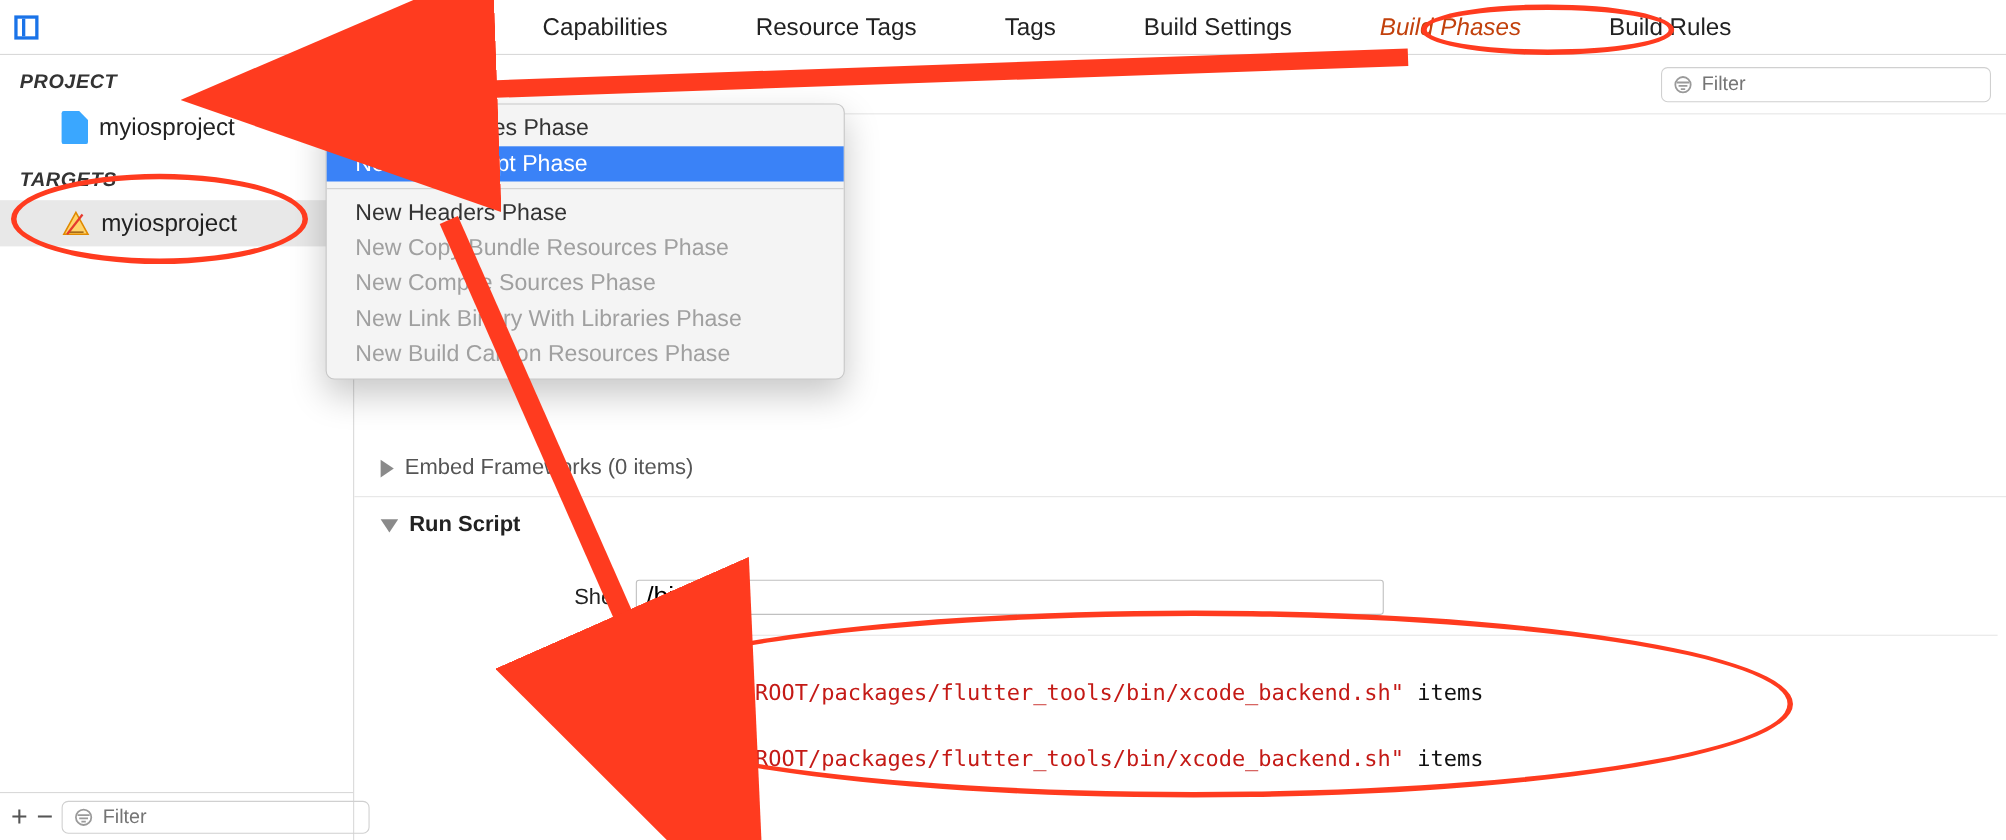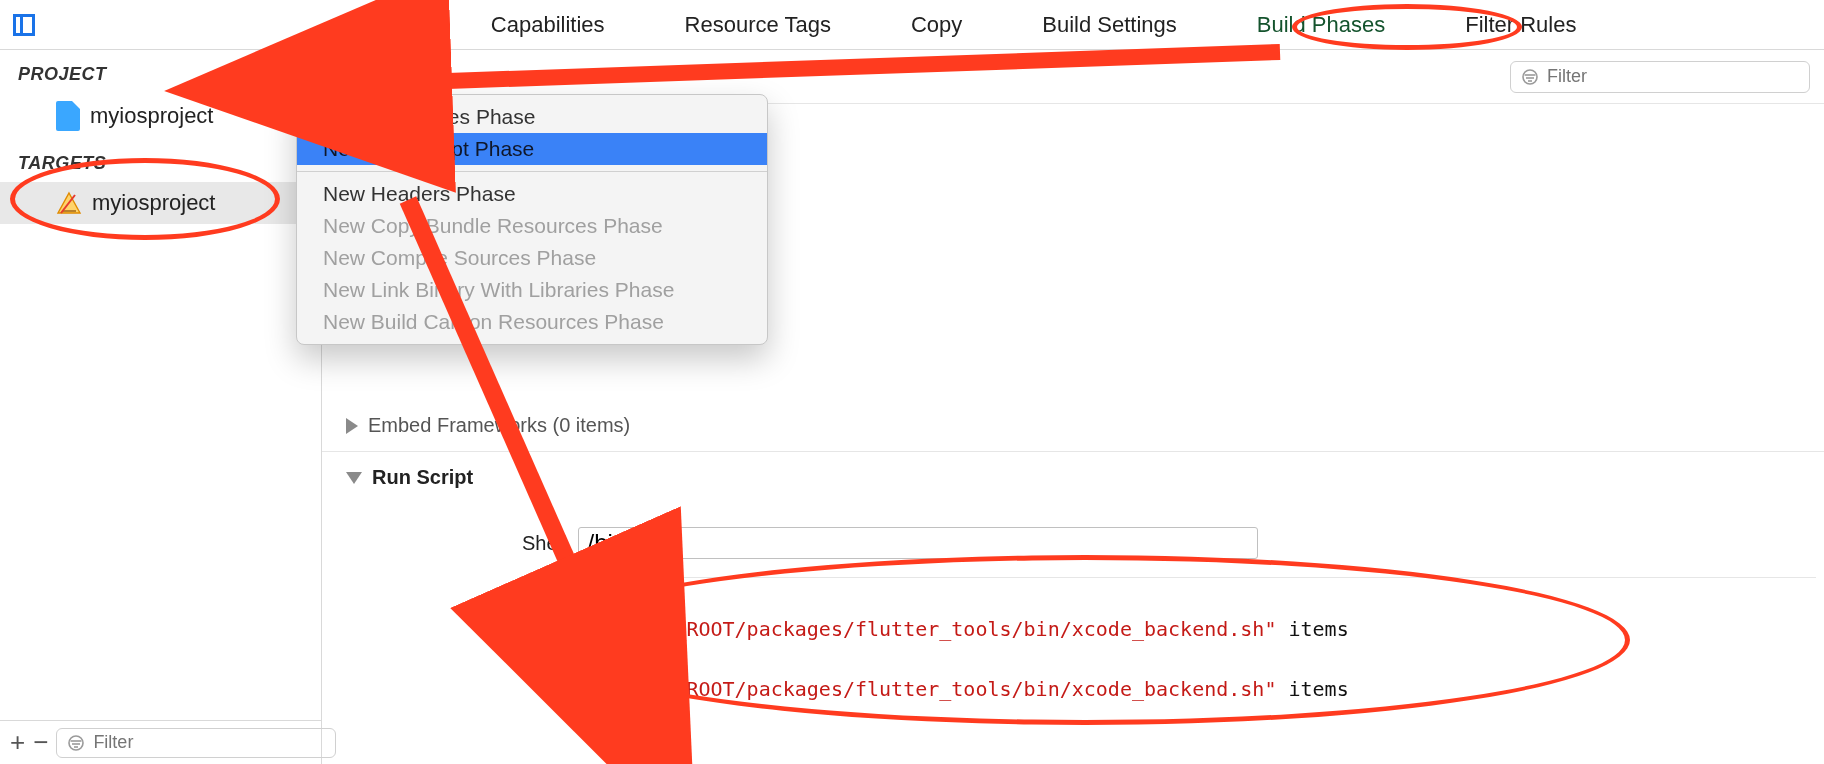--- a/index.html
+++ b/index.html
@@ -6,21 +6,21 @@
   html, body { width: 1824px; height: 764px; font-family: -apple-system, "Helvetica Neue", Helvetica, Arial, sans-serif; overflow: hidden; background: #fff; color: #222; }
   .root { display: flex; flex-direction: column; height: 100%; position: relative; }
 
   
   .tabbar { height: 50px; border-bottom: 1px solid #d9d9d9; display: flex; align-items: center; background: #fff; gap: 37px; }
   .tabbar-left { width: 48px; display: flex; align-items: center; justify-content: center; }
   .panel-icon { width: 22px; height: 22px; border: 3px solid #1a73e8; position: relative; }
   .panel-icon::after { content: ""; position: absolute; left: 4px; top: 0; bottom: 0; width: 3px; background: #1a73e8; }
   .tabbar-tabs { flex: 1; display: flex; justify-content: center; gap: 72px; font-size: 22px; }
   .tabbar-tabs .tab { color: #222; cursor: default; white-space: nowrap; padding: 2px 4px; }
-  .tabbar-tabs .tab.active { color: #14532d; }
+  .tabbar-tabs .tab.active { color: #c2410c; font-style: italic; }
 
   
   .body { flex: 1; display: flex; min-height: 0; }
   .sidebar { width: 322px; border-right: 1px solid #d9d9d9; display: flex; flex-direction: column; background: #fff; }
   .sidebar-scroll { flex: 1; overflow: hidden; }
   .sidebar .section-label { font-size: 18px; font-weight: 700; letter-spacing: 0.5px; padding: 14px 18px 8px 18px; color: #333; font-style: italic; }
   .sidebar .row { display: flex; align-items: center; gap: 10px; padding: 8px 18px 8px 56px; font-size: 22px; color: #222; }
   .sidebar .row.selected { background: #e8e8e8; }
   .proj-icon { width: 24px; height: 30px; background: #3aa7ff; border-radius: 2px; position: relative; }
   .proj-icon::before { content: ""; position: absolute; right: 0; top: 0; width: 0; height: 0; border-left: 8px solid transparent; border-top: 8px solid #fff; }
@@ -54,45 +54,45 @@
   .code-block { margin-top: 18px; margin-right: 8px; border-top: 1px solid #e6e6e6; display: flex; font-family: "Menlo", "Monaco", "Consolas", monospace; font-size: 20px; }
   .gutter { width: 44px; text-align: right; padding: 6px 12px 6px 0; color: #999; background: #fff; line-height: 30px; }
   .code { padding: 6px 0; line-height: 30px; white-space: pre; }
   .code .str { color: #c41a16; }
   .code .plain { color: #111; }
 
   
   .ctx-menu { position: absolute; left: 296px; top: 94px; width: 472px; background: #f4f4f4; border: 1px solid #c7c7c7; border-radius: 8px; box-shadow: 0 14px 32px rgba(0,0,0,0.22); padding: 6px 0; z-index: 30; }
   .ctx-item { padding: 4px 26px; font-size: 21px; color: #333; }
   .ctx-sep { height: 1px; background: #d0d0d0; margin: 6px 0; }
-  .ctx-item.sel { background: #3a82f7; color: #0f172a; }
+  .ctx-item.sel { background: #3a82f7; color: #ffffff; }
   .ctx-item.disabled { color: #a0a0a0; }
 
   
   .anno { position: absolute; inset: 0; pointer-events: none; z-index: 50; }
   .ellipse { position: absolute; border: 5px solid #ff3b1f; border-radius: 50%; }
 
 </style>
 </head>
 <body>
 
 <div class="root">
 
   <div class="tabbar">
     <div class="tabbar-left">
       <div class="panel-icon"></div>
     </div>
     <div class="tabbar-tabs">
       <div class="tab">General</div>
       <div class="tab">Capabilities</div>
       <div class="tab">Resource Tags</div>
-      <div class="tab">Copy</div>
+      <div class="tab">Tags</div>
       <div class="tab">Build Settings</div>
       <div class="tab active">Build Phases</div>
-      <div class="tab">Filter Rules</div>
+      <div class="tab">Build Rules</div>
     </div>
   </div>
 
   <div class="body">
 
     <div class="sidebar">
       <div class="sidebar-scroll">
         <div class="section-label">PROJECT</div>
         <div class="row">
           <div class="proj-icon"></div>

